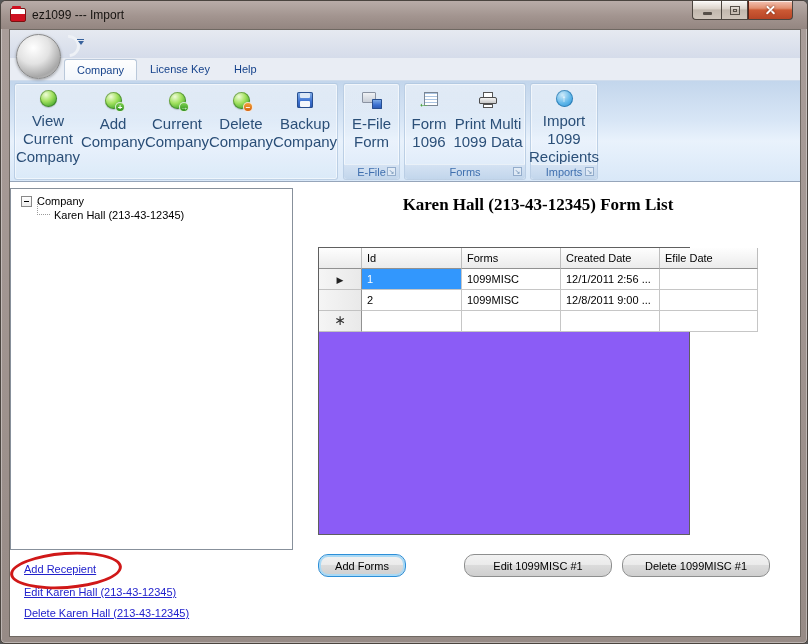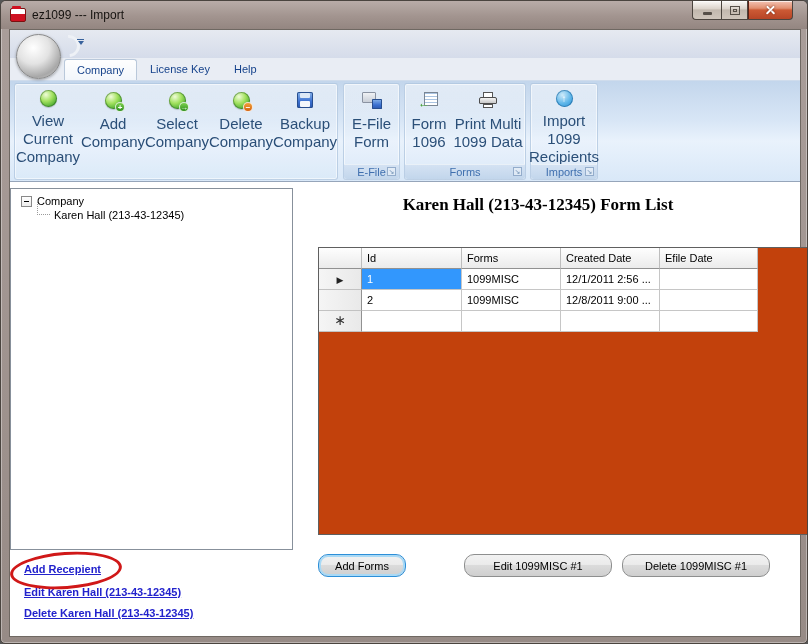--- a/index.html
+++ b/index.html
@@ -139,42 +139,42 @@
   .expander{ width:11px; height:11px; border:1px solid #898989; background:linear-gradient(180deg,#fff,#ececec);
     position:relative; flex:none;}
   .expander i{ position:absolute; left:2px; top:4.5px; width:5px; height:1px; background:#000;}
   .tree-child{ display:flex; align-items:flex-end; margin:1px 0 0 26px;}
   .connector{ width:13px; height:13px; border-left:1px dotted #9a9a9a; border-bottom:1px dotted #9a9a9a;
     margin-right:4px; transform:translateY(-6px); flex:none;}
 
   .form-title{ position:absolute; left:300px; top:13px; width:456px; text-align:center;
     font-family:"Liberation Serif", serif; font-weight:bold; font-size:17px; color:#000;}
 
-  .grid{ position:absolute; left:308px; top:65px; width:490px; height:288px;
-    background:#c2410c; border:1px solid #5f5f5f;}
+  .grid{ position:absolute; left:308px; top:65px; width:372px; height:288px;
+    background:#8b5cf6; border:1px solid #5f5f5f;}
   .grid table{ border-collapse:separate; border-spacing:0; table-layout:fixed; width:439px;
     font-size:11px;}
   .grid td,.grid th{ height:21px; padding:0 5px; overflow:hidden; white-space:nowrap;
     border-right:1px solid #c6c6c6; border-bottom:1px solid #c6c6c6; background:#fff;
     font-weight:normal; text-align:left;}
   .grid th{ background:linear-gradient(180deg,#fefefe,#ebebeb);
     border-right:1px solid #bdbdbd; border-bottom:1px solid #919191;}
   .grid td.rowhdr{ background:linear-gradient(90deg,#f5f5f5,#e9e9e9);
     border-right:1px solid #919191; border-bottom:1px solid #c2c2c2; text-align:center; padding:0;}
   .grid td.sel{ background:#3297fd; color:#fff;}
   .arrow-glyph{ font-size:9px; color:#222;}
   .star-glyph{ font-size:14px; color:#333; line-height:10px;}
 
   .btn{ position:absolute; height:23px; font-size:11px; color:#000;
     border:1px solid #8e8f8f; border-radius:10px;
     background:linear-gradient(180deg,#f2f2f2,#ebebeb 45%,#dbdbdb 50%,#cfcfcf);
     font-family:"Liberation Sans", sans-serif; cursor:default;}
   .btn.focused{ border:1px solid #2d8fd8; box-shadow:inset 0 0 0 2px #a9d9f5;}
 
-  .link{ position:absolute; left:14px; font-size:11px; color:#2222cc; text-decoration:underline; cursor:pointer;font-weight:bold;}
+  .link{ position:absolute; left:14px; font-size:11px; color:#2222cc; text-decoration:underline; cursor:pointer;}
 
   .red-ellipse{ position:absolute; left:0px; top:370px; width:112px; height:37px;
     border:3px solid #d01818; border-radius:50%; transform:rotate(-4deg); pointer-events:none;}
 </style>
 </head>
 <body>
 
 <div class="window">
 
   <div class="titlebar">
@@ -229,21 +229,21 @@
                   <span class="globe"></span>
                   <span class="badge green">+</span>
                 </span>
               <span class="lbl">Add Company</span>
             </div>
             <div class="rbtn" style="width:64px;">
               <span class="ic">
                   <span class="globe"></span>
                   <span class="badge green">→</span>
                 </span>
-              <span class="lbl">Select Company</span>
+              <span class="lbl">Current Company</span>
             </div>
             <div class="rbtn" style="width:64px;">
               <span class="ic">
                   <span class="globe"></span>
                   <span class="badge orange">−</span>
                 </span>
               <span class="lbl">Delete Company</span>
             </div>
             <div class="rbtn" style="width:64px;">
               <span class="ic">

